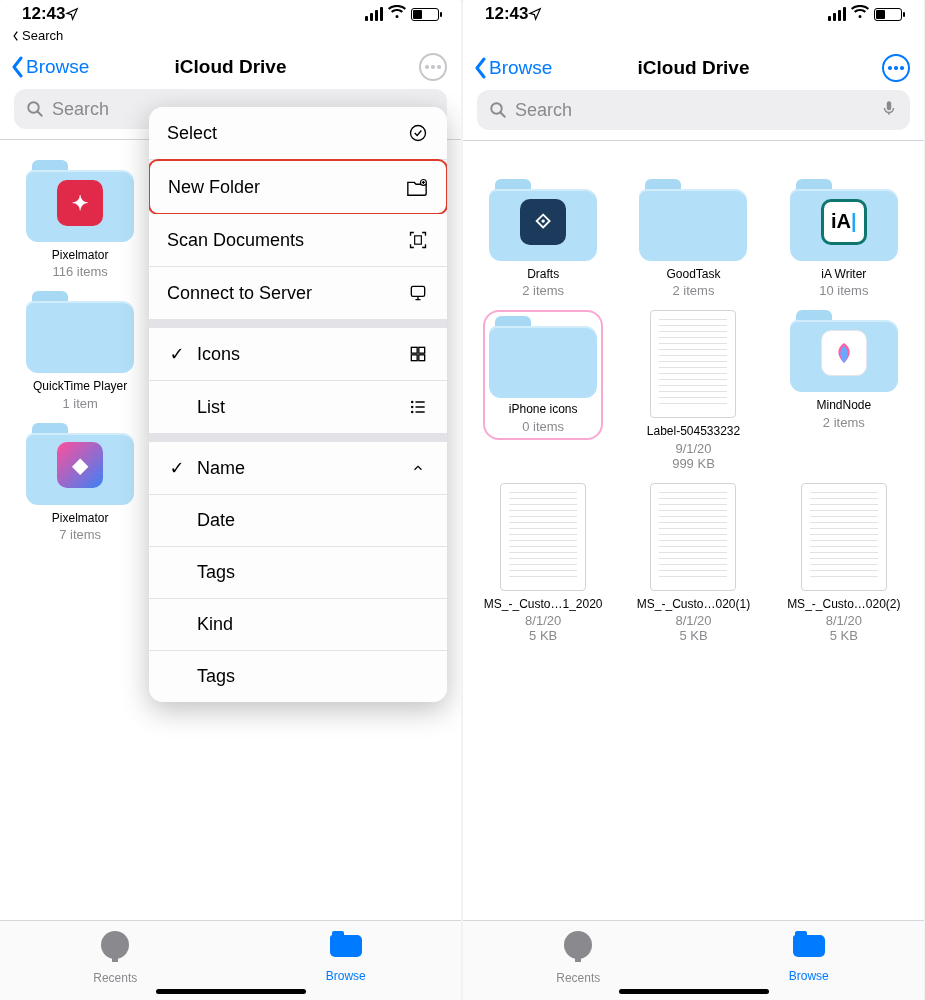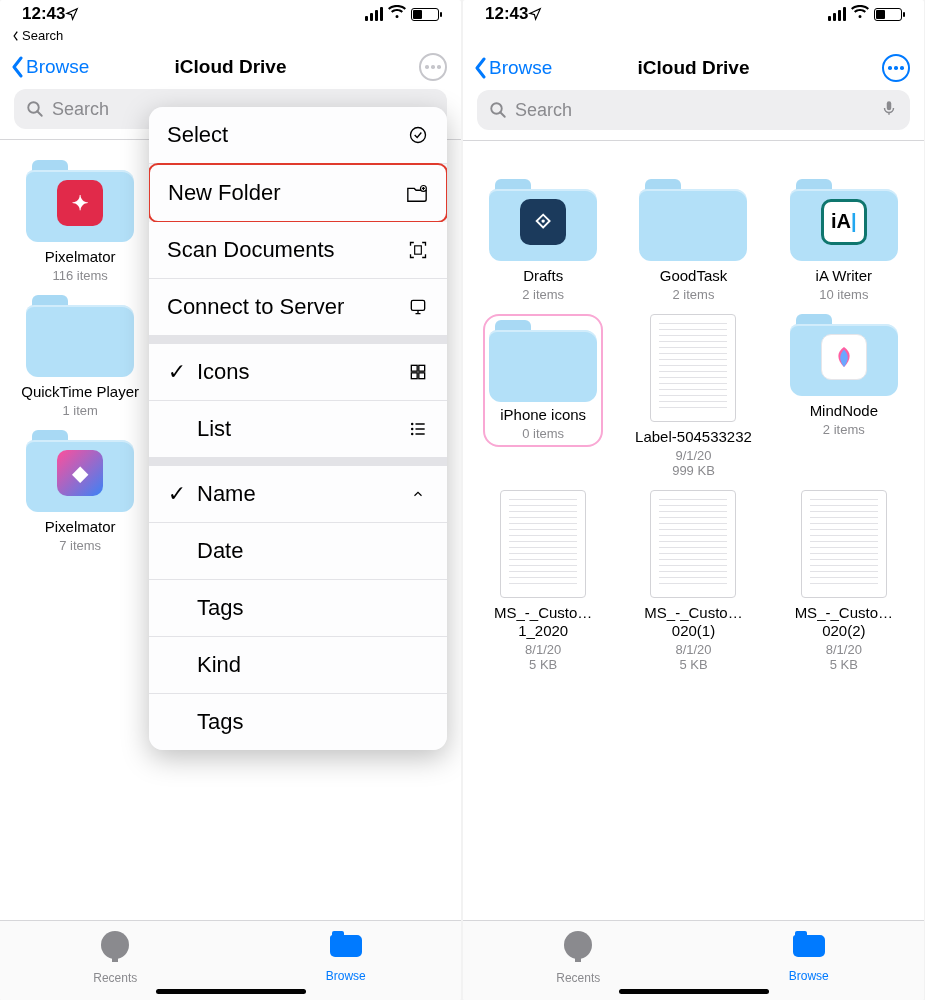--- a/index.html
+++ b/index.html
@@ -75,21 +75,21 @@
   .item{display:flex;flex-direction:column;align-items:center;text-align:center;padding:0 4px;}
   .folder{
     width:108px;height:82px;position:relative;margin-bottom:6px;
   }
   .folder .tab{position:absolute;top:0;left:6px;width:36px;height:18px;background:#a8d9f4;border-radius:6px 6px 0 0;}
   .folder .body{position:absolute;top:10px;left:0;right:0;bottom:0;background:#b3e0f8;border-radius:8px 12px 12px 12px;box-shadow:inset 0 2px 0 rgba(255,255,255,.4);}
   .folder .app-icon{
     position:absolute;left:50%;top:52%;transform:translate(-50%,-50%);
     width:46px;height:46px;border-radius:10px;display:flex;align-items:center;justify-content:center;font-size:20px;font-weight:700;color:#fff;
   }
-  .item-name{font-size:15px;color:#000;line-height:1.2;max-width:130px;}
+  .item-name{font-size:12px;color:#000;line-height:1.2;max-width:130px;}
   .item-sub{font-size:13px;color:#8a8a8e;margin-top:2px;}
   .item-sub2{font-size:13px;color:#8a8a8e;}
   .doc{
     width:86px;height:108px;background:#fff;border:1px solid #d3d3d7;border-radius:4px;
     margin-bottom:6px;position:relative;overflow:hidden;
   }
   .doc::before{content:"";position:absolute;inset:8px;background:repeating-linear-gradient(#e2e2e6 0 1px,transparent 1px 6px);}
   .highlight-red{border:2px solid #f9a8d4;border-radius:16px;padding:4px;}
   
   .tabbar{
@@ -104,21 +104,21 @@
   .tab .folder-icon .fbody{position:absolute;top:4px;left:0;right:0;bottom:0;background:#007aff;border-radius:3px 5px 5px 5px;}
   .home-ind{position:absolute;bottom:6px;left:50%;transform:translateX(-50%);width:150px;height:5px;background:#000;border-radius:3px;}
   
   .popup{
     position:absolute;top:107px;right:14px;width:298px;
     background:#f4f4f6;border-radius:14px;box-shadow:0 8px 28px rgba(0,0,0,.25);
     overflow:hidden;z-index:10;
   }
   .popup .row{
     display:flex;align-items:center;justify-content:space-between;
-    padding:15px 18px;font-size:22px;color:#000;background:#fdfdfe;
+    padding:15px 18px;font-size:18px;color:#000;background:#fdfdfe;
     border-bottom:1px solid #e3e3e7;
   }
   .popup .row:last-child{border-bottom:none;}
   .popup .section-gap{height:8px;background:#e3e3e7;}
   .popup .check{width:20px;display:inline-block;text-align:center;}
   .popup .row .lead{display:flex;align-items:center;gap:10px;}
   .popup .row .icn{width:22px;height:22px;display:flex;align-items:center;justify-content:center;}
   .popup .highlight{border:2.5px solid #e03a2d;border-radius:10px;margin:-1px;}
   
   .folder.red .app-icon{background:#e12a4a;}

